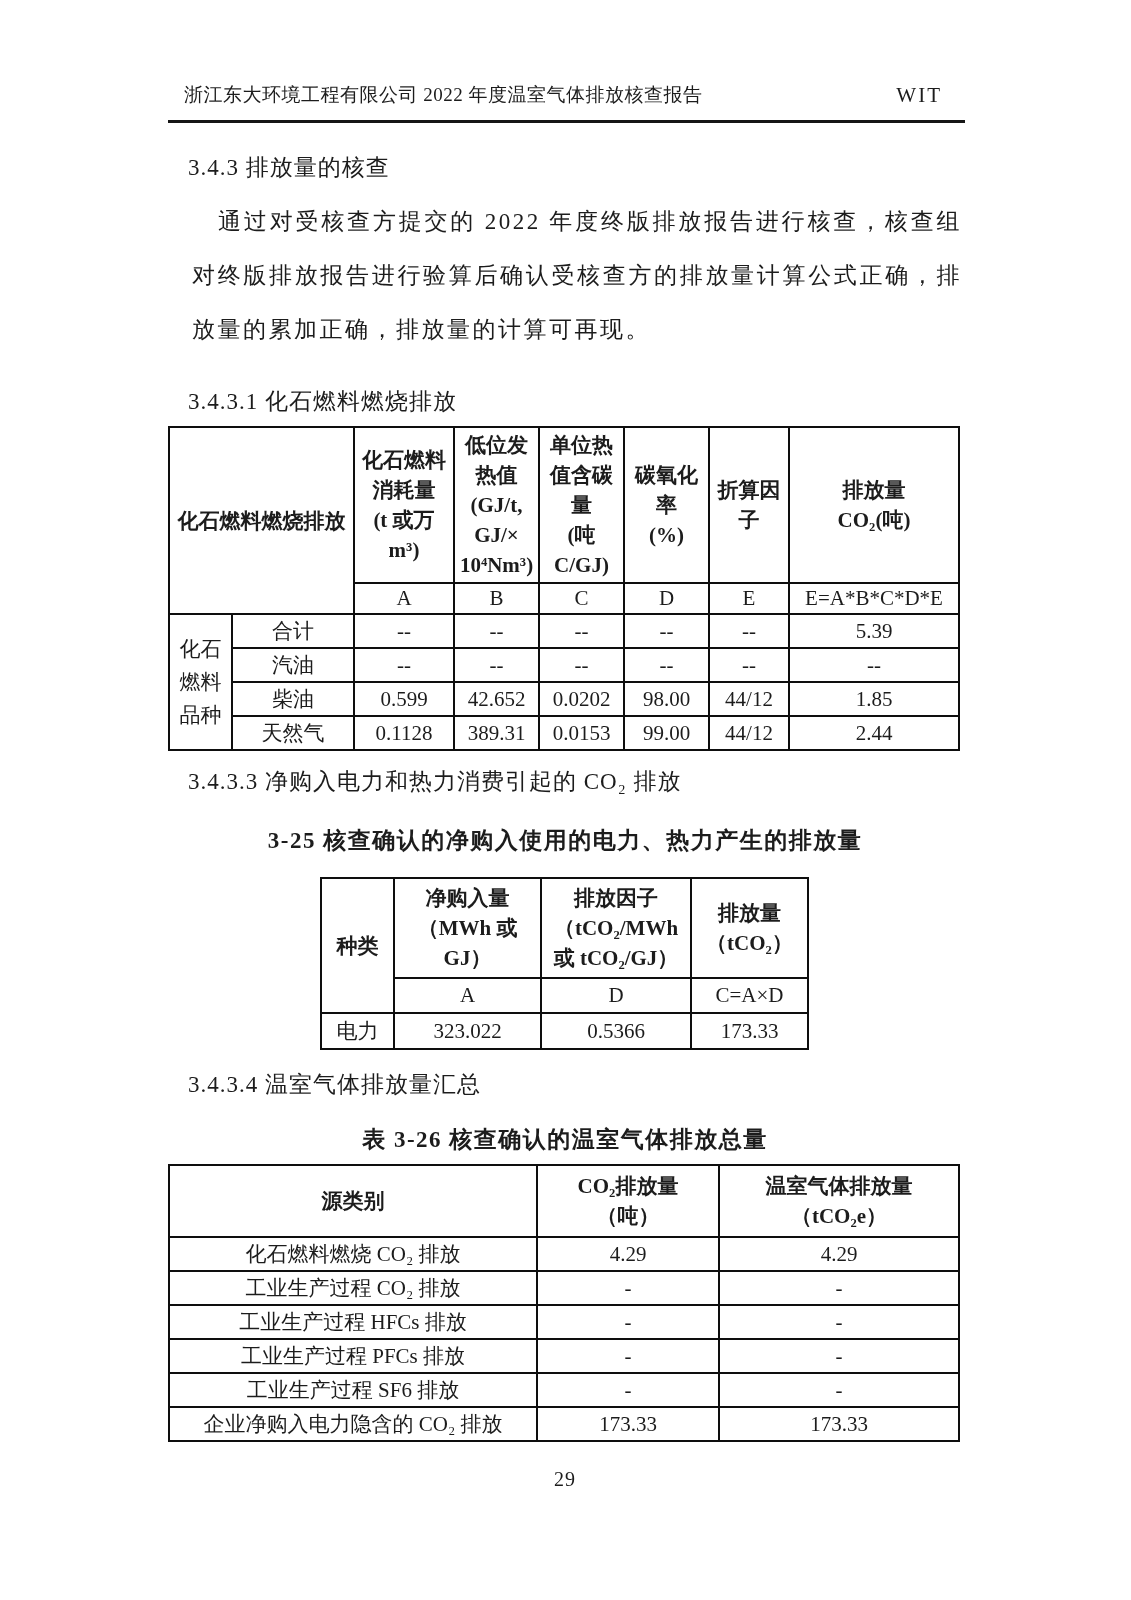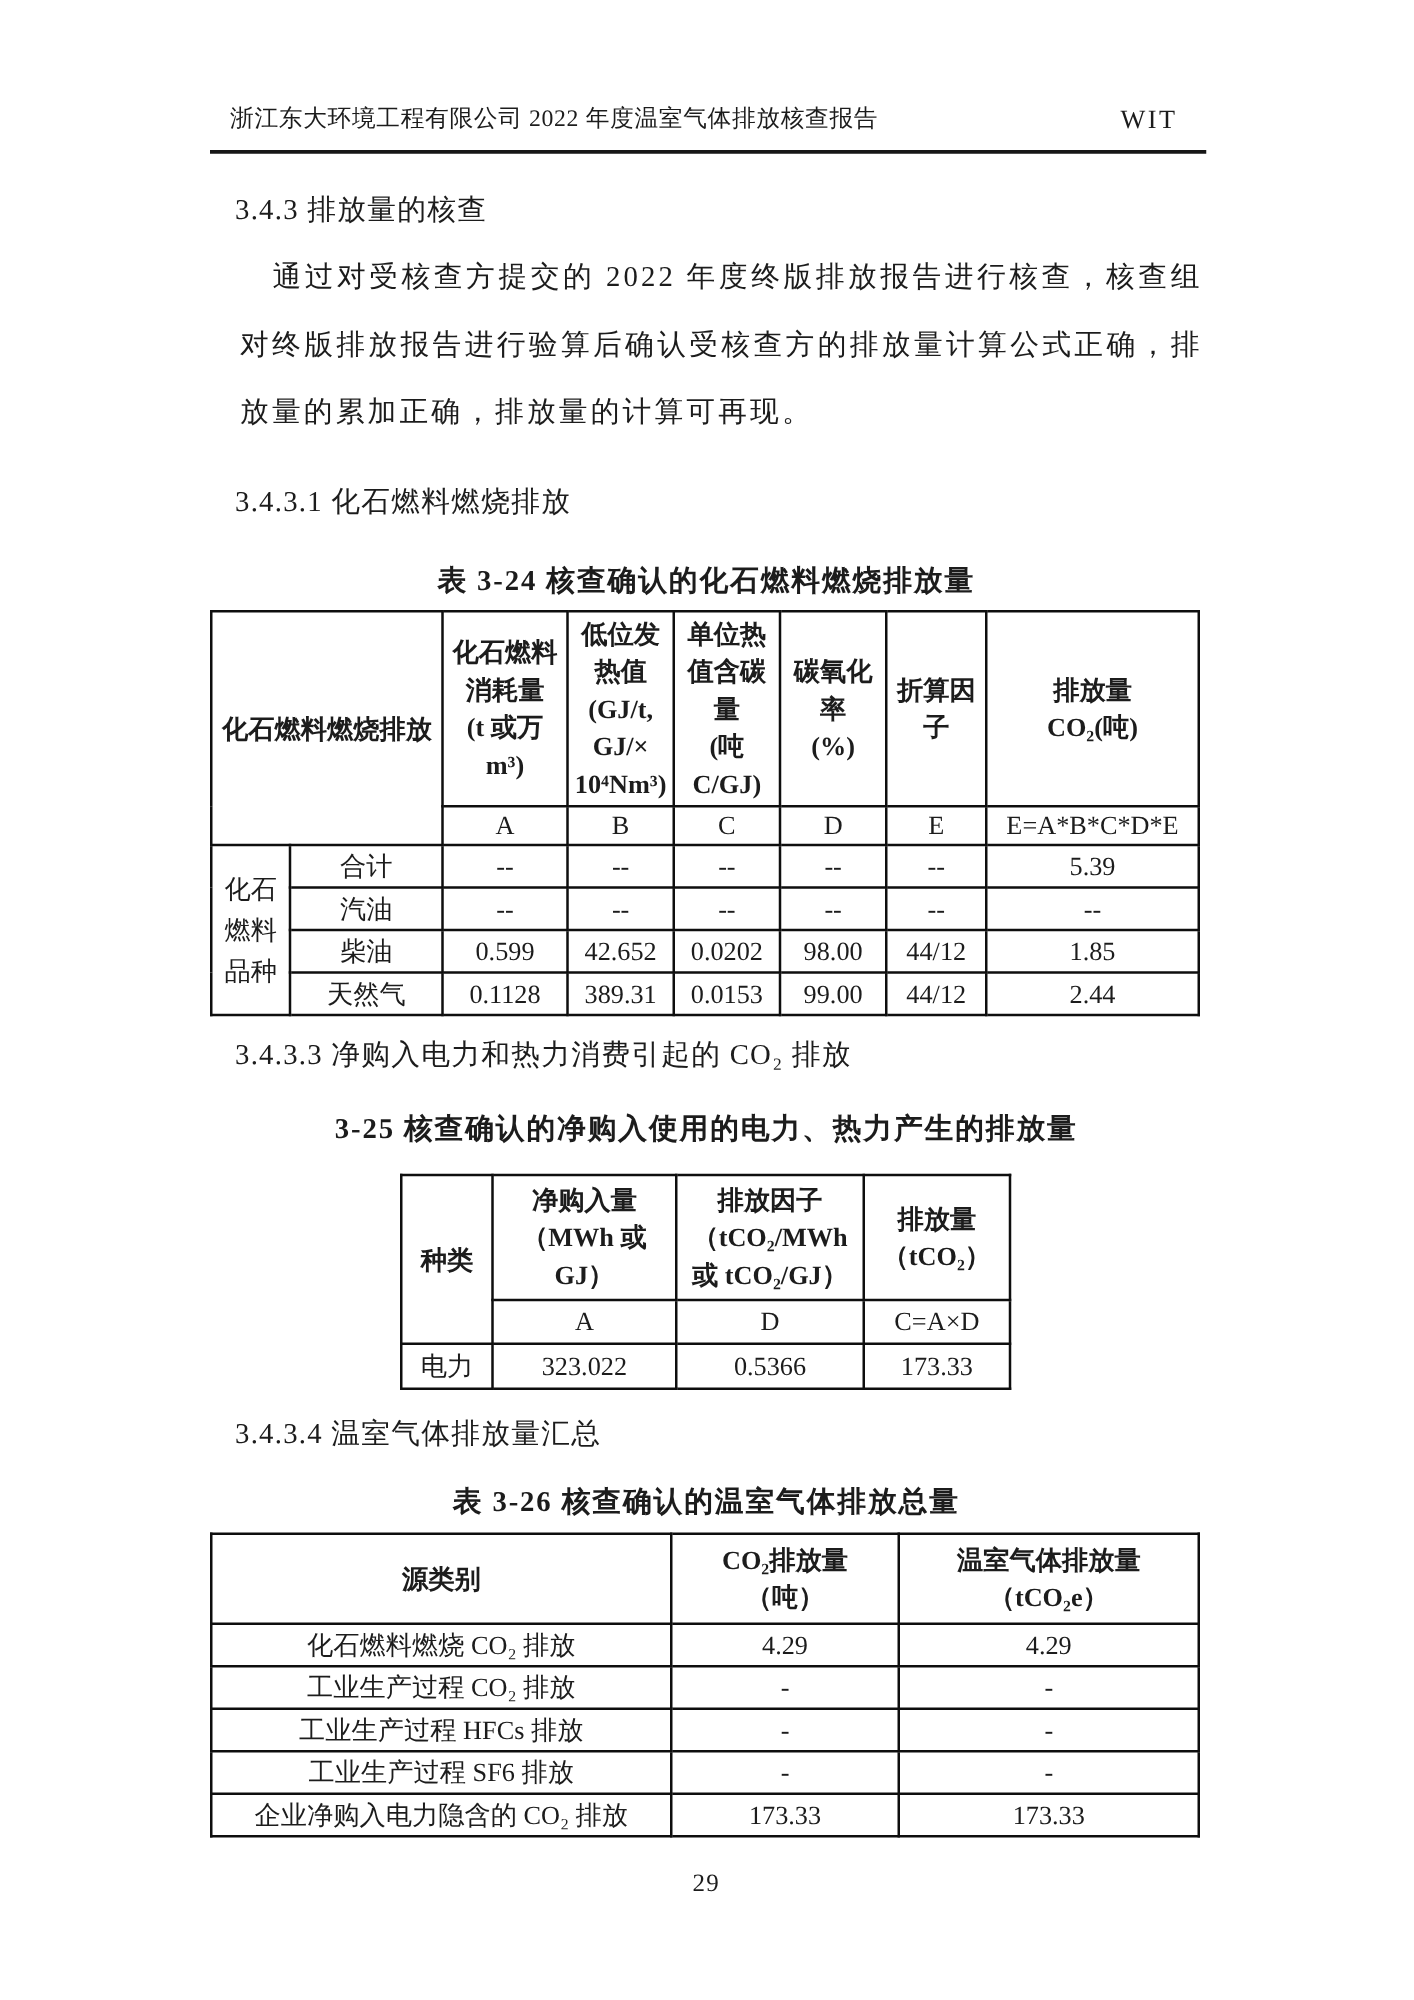--- a/index.html
+++ b/index.html
@@ -90,21 +90,20 @@
   <div class="header-rule"></div>
 
   <div class="content">
 
     <h2 class="sec">3.4.3 排放量的核查</h2>
 
     <p class="body-par">通过对受核查方提交的 2022 年度终版排放报告进行核查，核查组对终版排放报告进行验算后确认受核查方的排放量计算公式正确，排放量的累加正确，排放量的计算可再现。</p>
 
     <h2 class="sec">3.4.3.1 化石燃料燃烧排放</h2>
 
-    <div class="tbl-caption" id="cap24">表 3-24 核查确认的化石燃料燃烧排放量</div>
 
     <table class="t24">
       <colgroup>
         <col style="width:63px">
           <col style="width:122px">
           <col style="width:100px">
         <col style="width:85px">
           <col style="width:85px">
           <col style="width:85px">
         <col style="width:80px">
@@ -249,20 +248,25 @@
           <td>工业生产过程 CO₂ 排放</td>
           <td>-</td>
           <td>-</td>
         </tr>
         <tr class="drow">
           <td>工业生产过程 HFCs 排放</td>
           <td>-</td>
           <td>-</td>
         </tr>
         <tr class="drow">
+          <td>工业生产过程 PFCs 排放</td>
+          <td>-</td>
+          <td>-</td>
+        </tr>
+        <tr class="drow">
           <td>工业生产过程 SF6 排放</td>
           <td>-</td>
           <td>-</td>
         </tr>
         <tr class="drow">
           <td>企业净购入电力隐含的 CO₂ 排放</td>
           <td>173.33</td>
           <td>173.33</td>
         </tr>
       </tbody>

